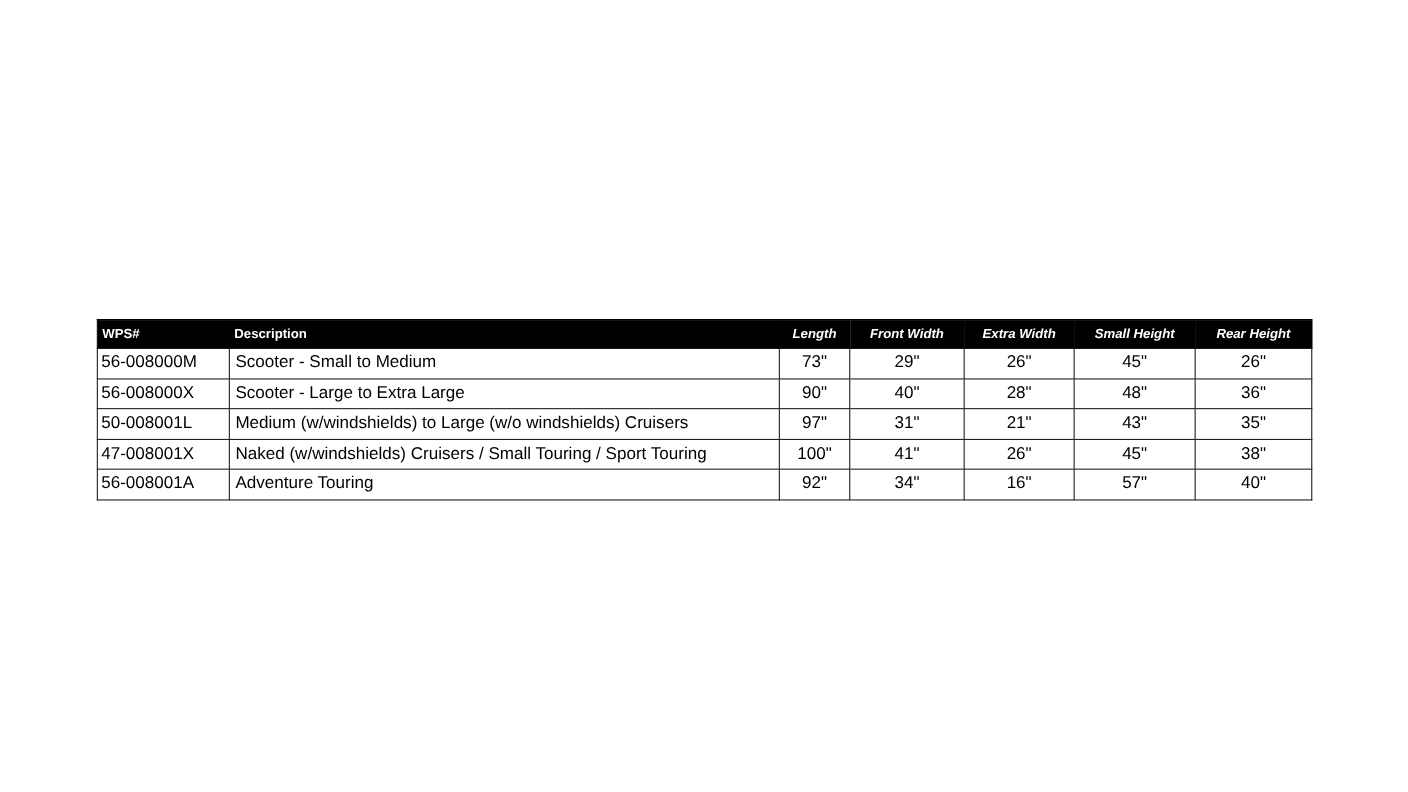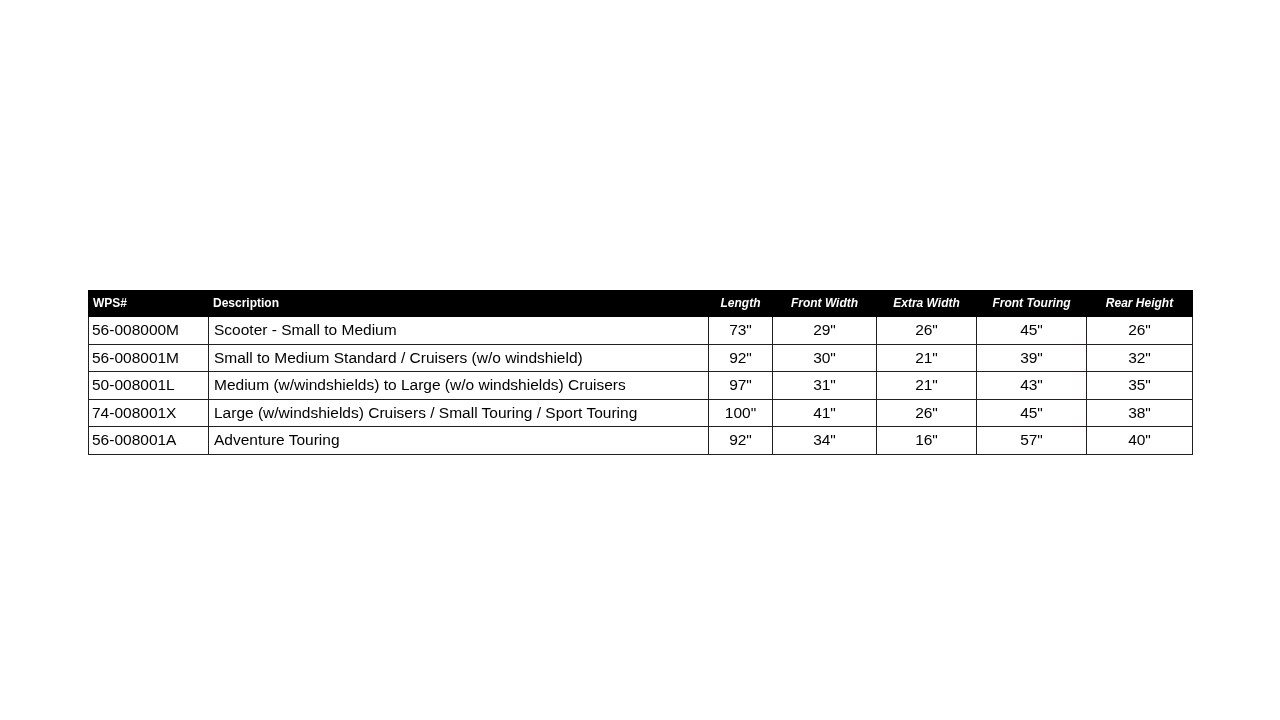--- a/index.html
+++ b/index.html
@@ -88,55 +88,55 @@
       <col class="c-fh">
       <col class="c-rh">
     </colgroup>
     <thead>
       <tr>
         <th>WPS#</th>
         <th>Description</th>
         <th class="num">Length</th>
         <th class="num">Front Width</th>
         <th class="num">Extra Width</th>
-        <th class="num">Front Touring</th>
+        <th class="num">Small Height</th>
         <th class="num">Rear Height</th>
       </tr>
     </thead>
     <tbody>
       <tr>
         <td class="sku">56-008000M</td>
         <td class="desc">Scooter - Small to Medium</td>
         <td class="num">73"</td>
         <td class="num">29"</td>
         <td class="num">26"</td>
         <td class="num">45"</td>
         <td class="num">26"</td>
       </tr>
       <tr>
-        <td class="sku">56-008001M</td>
-        <td class="desc">Small to Medium Standard / Cruisers (w/o windshield)</td>
-        <td class="num">92"</td>
-        <td class="num">30"</td>
-        <td class="num">21"</td>
-        <td class="num">39"</td>
-        <td class="num">32"</td>
+        <td class="sku">56-008000X</td>
+        <td class="desc">Scooter - Large to Extra Large</td>
+        <td class="num">90"</td>
+        <td class="num">40"</td>
+        <td class="num">28"</td>
+        <td class="num">48"</td>
+        <td class="num">36"</td>
       </tr>
       <tr>
         <td class="sku">50-008001L</td>
         <td class="desc">Medium (w/windshields) to Large (w/o windshields) Cruisers</td>
         <td class="num">97"</td>
         <td class="num">31"</td>
         <td class="num">21"</td>
         <td class="num">43"</td>
         <td class="num">35"</td>
       </tr>
       <tr>
-        <td class="sku">74-008001X</td>
-        <td class="desc">Large (w/windshields) Cruisers / Small Touring / Sport Touring</td>
+        <td class="sku">47-008001X</td>
+        <td class="desc">Naked (w/windshields) Cruisers / Small Touring / Sport Touring</td>
         <td class="num">100"</td>
         <td class="num">41"</td>
         <td class="num">26"</td>
         <td class="num">45"</td>
         <td class="num">38"</td>
       </tr>
       <tr>
         <td class="sku">56-008001A</td>
         <td class="desc">Adventure Touring</td>
         <td class="num">92"</td>

